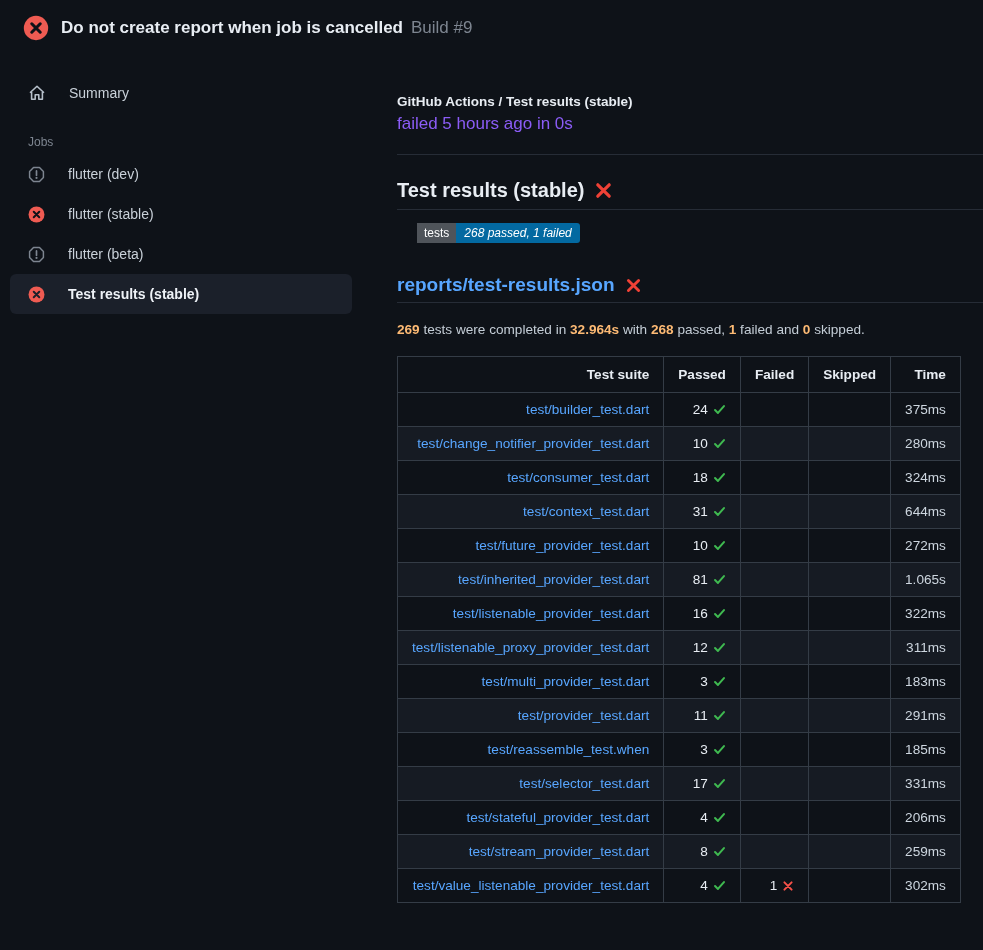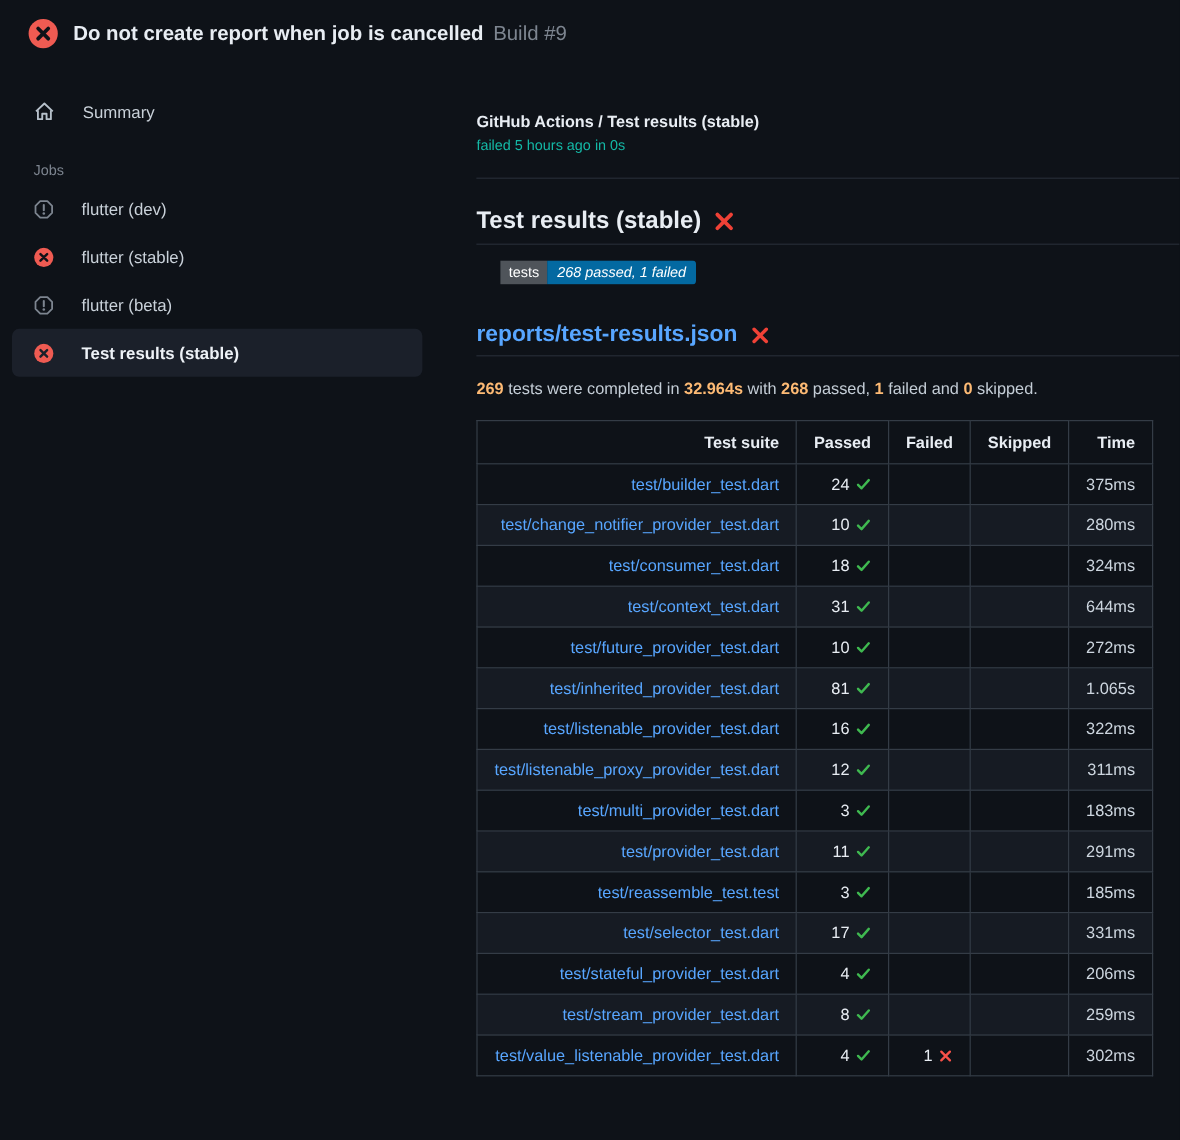--- a/index.html
+++ b/index.html
@@ -39,21 +39,21 @@
     font-size:14px; color:#c9d1d9; cursor:pointer;
   }
   .side-item.selected { background:#1b202a; color:#eef2f7; font-weight:700; }
   .jobs-label {
     margin:22px 0 5px 28px;
     font-size:12px; color:#7d8590;
   }
 
   
   .breadcrumb { font-size:13.5px; font-weight:700; color:#e8edf3; }
-  .run-meta { font-size:12px; color:#14b8a6; margin-top:5px; }
+  .run-meta { font-size:17px; color:#8b5cf6; margin-top:5px; }
   .rule { border:none; border-top:1px solid #262c36; margin-top:20px; }
 
   .h1-row {
     margin-top:24px; padding-bottom:7px;
     display:flex; align-items:center; gap:10px;
     border-bottom:1px solid #262c36;
   }
   .h1-row .h1-text { font-size:20px; font-weight:700; color:#e8edf3; }
 
   .badge {
@@ -378,21 +378,21 @@
                 </span>
               </span>
     </td>
     <td></td>
     <td></td>
     <td>291ms</td>
   </tr>
 
 
   <tr>
-    <td><a>test/reassemble_test.test</a></td>
+    <td><a>test/reassemble_test.when</a></td>
     <td>
       <span class="cell-flex">
                 <span class="cell-num">3</span>
                 <span>
                   <svg width="13" height="13" viewBox="0 0 16 16" fill="none">
                     <path d="M2.5 8.6 L6.1 12.2 L13.5 3.8" stroke="#3fb950" stroke-width="2.5" stroke-linecap="round" stroke-linejoin="round"></path>
                   </svg>
                 </span>
               </span>
     </td>

